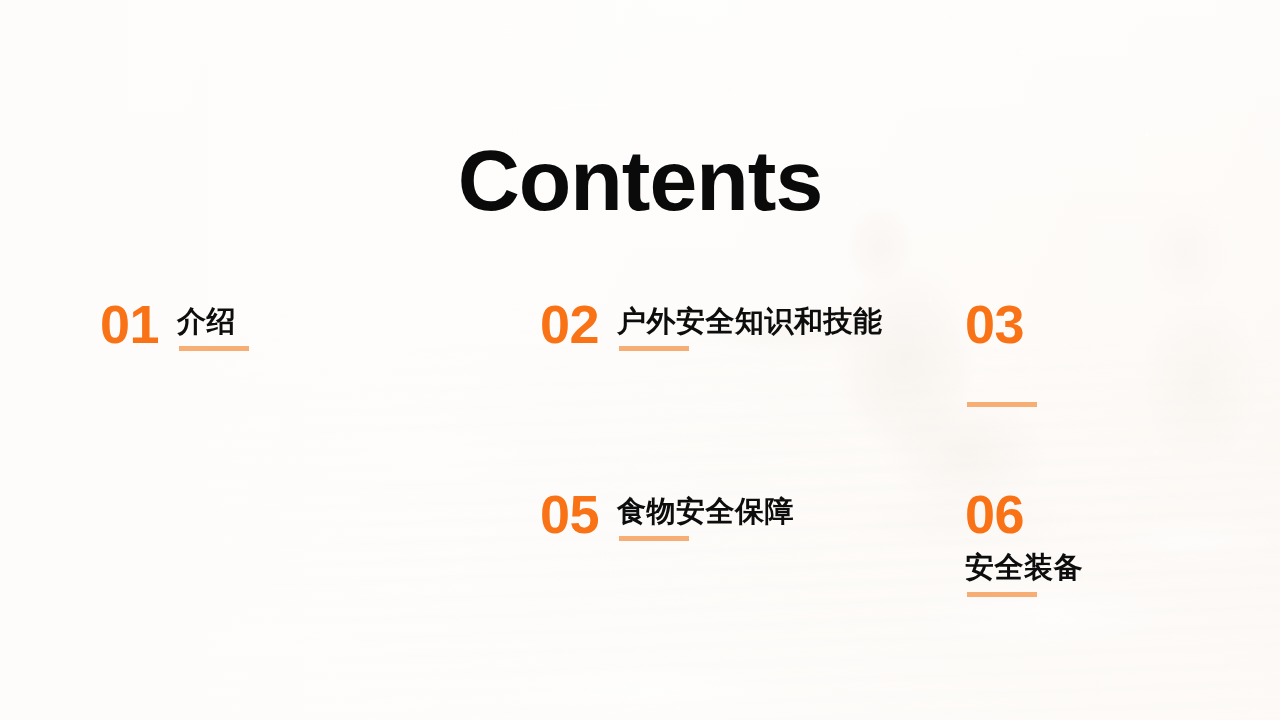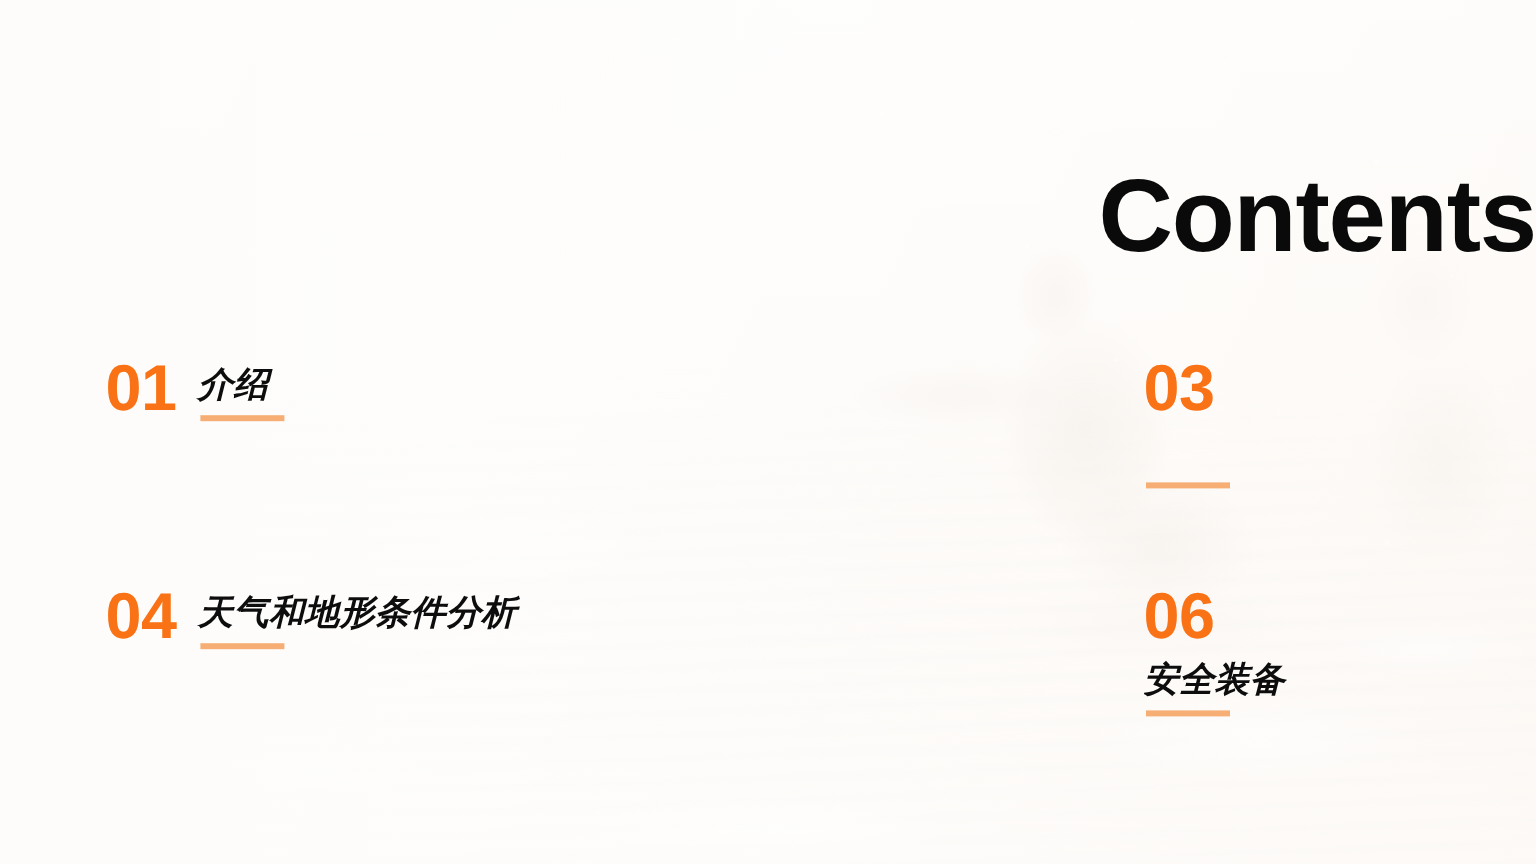--- a/index.html
+++ b/index.html
@@ -134,33 +134,33 @@
     position: relative;
     width: 1280px;
     height: 720px;
   }
 
   .slide-title {
     position: absolute;
     top: 137px;
     left: 0;
     width: 1280px;
-    text-align: right;
+    text-align: center;
     font-size: 86px;
     line-height: 1;
     font-weight: 700;
     letter-spacing: -1px;
     color: #0a0a0a;
     white-space: nowrap;
   }
 
   .toc-grid {
     position: absolute;
     top: 296px;
-    left: 0;
+    left: 12px;
     width: 1196px;
   }
 
   .toc-row {
     position: relative;
     height: 190px;
   }
 
   .toc-item {
     position: absolute;
@@ -178,21 +178,20 @@
     line-height: 56px;
     font-weight: 700;
     color: #f97316;
     letter-spacing: -0.5px;
     margin-right: 18px;
   }
 
   .toc-text-wrap {
     position: relative;
     padding-top: 6px;
-    font-style: italic;
   }
 
   .toc-label {
     font-family: "Liberation Sans", "DejaVu Sans", sans-serif;
     font-size: 29px;
     line-height: 38px;
     font-weight: 700;
     color: #0d0d0d;
     letter-spacing: 0.5px;
   }
@@ -228,40 +227,47 @@
       <div class="toc-row">
 
         <div class="toc-item col-1">
           <span class="toc-num">01</span>
           <span class="toc-text-wrap">
             <span class="toc-label">介绍</span>
             <span class="toc-underline"></span>
           </span>
         </div>
 
+        <div class="toc-item col-2">
+          <span class="toc-num">02</span>
+          <span class="toc-text-wrap">
+            <span class="toc-label">户外安全知识和技能</span>
+            <span class="toc-underline"></span>
+          </span>
+        </div>
 
         <div class="toc-item col-3">
           <span class="toc-num">03</span>
           <span class="toc-text-wrap">
             <span class="toc-underline"></span>
           </span>
         </div>
 
       </div>
 
       <div class="toc-row">
 
-        <div class="toc-item col-1">
-          <span class="toc-num">04</span>
-          <span class="toc-text-wrap">
-            <span class="toc-label">天气和地形条件分析</span>
-            <span class="toc-underline"></span>
-          </span>
-        </div>
-
+
+        <div class="toc-item col-2">
+          <span class="toc-num">05</span>
+          <span class="toc-text-wrap">
+            <span class="toc-label">食物安全保障</span>
+            <span class="toc-underline"></span>
+          </span>
+        </div>
 
         <div class="toc-item col-3">
           <span class="toc-num">06</span>
           <span class="toc-text-wrap">
             <span class="toc-label">安全装备</span>
             <span class="toc-underline"></span>
           </span>
         </div>
 
       </div>

